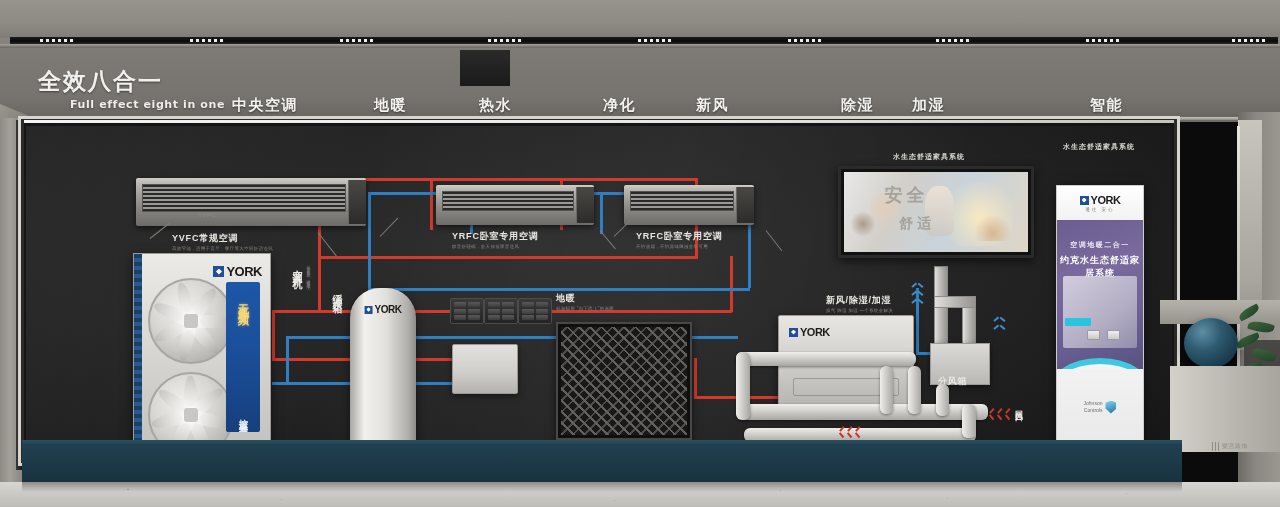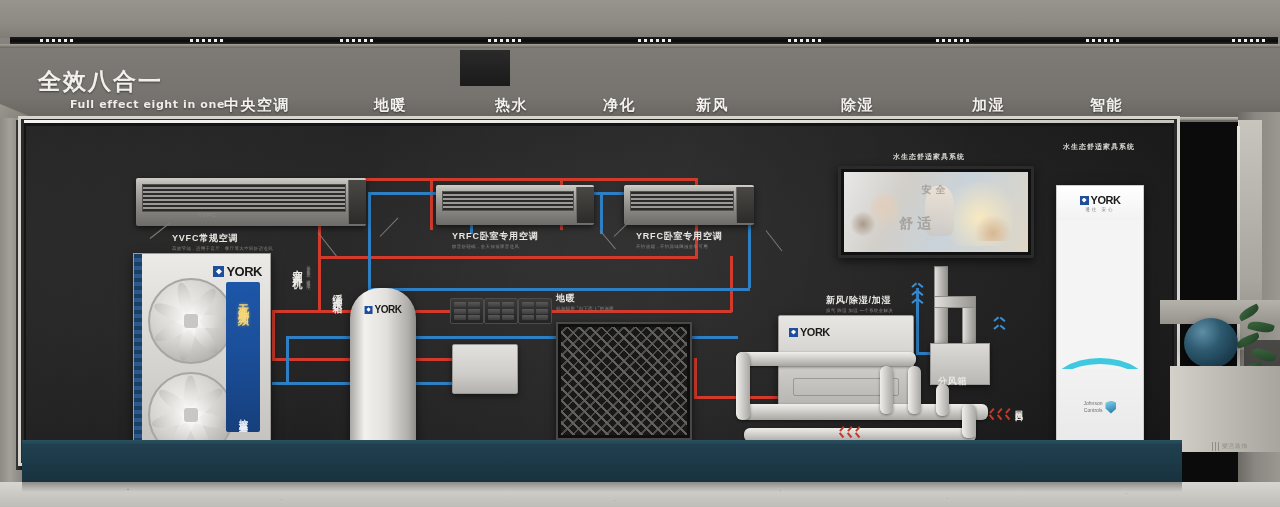--- a/index.html
+++ b/index.html
@@ -524,27 +524,27 @@
     <div class="spot" style="left:1222px"></div>
   </div>
   <div class="ceiling-bevel"></div>
   <div class="ceiling-lower"></div>
   <div class="ceiling-edge-hi"></div>
   <div class="corner-wedge"></div>
 
   <div class="header-band">
     <div class="title-cn">全效八合一</div>
     <div class="title-en">Full effect eight in one</div>
-    <div class="nav-item" style="left:224px">中央空调</div>
+    <div class="nav-item" style="left:232px">中央空调</div>
     <div class="nav-item" style="left:374px">地暖</div>
-    <div class="nav-item" style="left:495px">热水</div>
+    <div class="nav-item" style="left:479px">热水</div>
     <div class="nav-item" style="left:603px">净化</div>
     <div class="nav-item" style="left:696px">新风</div>
     <div class="nav-item" style="left:841px">除湿</div>
-    <div class="nav-item" style="left:972px">加湿</div>
+    <div class="nav-item" style="left:912px">加湿</div>
     <div class="nav-item" style="left:1090px">智能</div>
   </div>
 
   <div class="wall-left"></div>
   <div class="wall-left-in"></div>
   <div class="wall-right"></div>
   <div class="wall-right-panel"></div>
   <div class="rail-right"></div>
 
   <div class="frame-outer"></div>
@@ -745,36 +745,44 @@
   <div class="chev" style="left:856px; top:430px; color:#c9372a; transform:rotate(-90deg);"></div>
 
   <div class="screen-caption" style="left:893px; top:152px;">水生态舒适家具系统</div>
   <div class="tv">
     <div class="tv-img">
       <div class="tv-glow1"></div>
       <div class="tv-cat"></div>
       <div class="tv-baby"></div>
       <div class="tv-fig"></div>
       <div class="tv-hands"></div>
-      <div class="tv-word" style="left:22%; top:14%; font-size:10px;margin-left:37px;">安全</div>
+      <div class="tv-word" style="left:22%; top:14%; font-size:18px;">安全</div>
       <div class="tv-word" style="left:30%; top:54%; font-size:14px;">舒适</div>
     </div>
   </div>
 
   <div class="screen-caption" style="left:1063px; top:142px;">水生态舒适家具系统</div>
   <div class="banner">
     <div class="banner-top">
       <div class="banner-york">
         <span class="york-mark">
             <span></span>
           </span>
         <span class="york-text">YORK</span>
       </div>
       <div class="banner-slogan">通往 安心</div>
     </div>
+    <div class="banner-mid">
+      <div class="banner-h1">空调地暖二合一</div>
+      <div class="banner-h2">约克水生态舒适家居系统</div>
+      <div class="banner-render"></div>
+      <div class="banner-badge"></div>
+      <div class="banner-icon" style="left:30px; top:110px;"></div>
+      <div class="banner-icon" style="left:50px; top:110px;"></div>
+    </div>
     <div class="banner-wave"></div>
     <div class="banner-wave2"></div>
     <div class="banner-bot">
       <div class="jci-text">
         <div>Johnson</div>
         <div>Controls</div>
       </div>
       <div class="jci-logo"></div>
     </div>
   </div>

